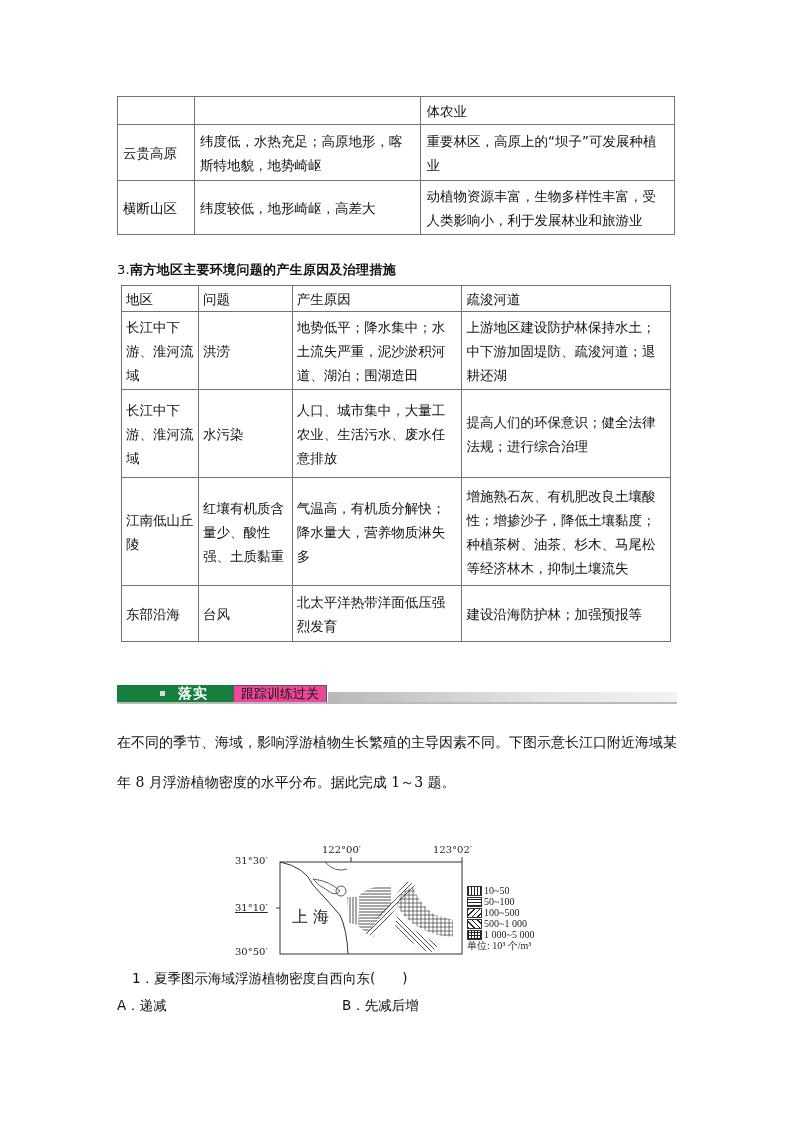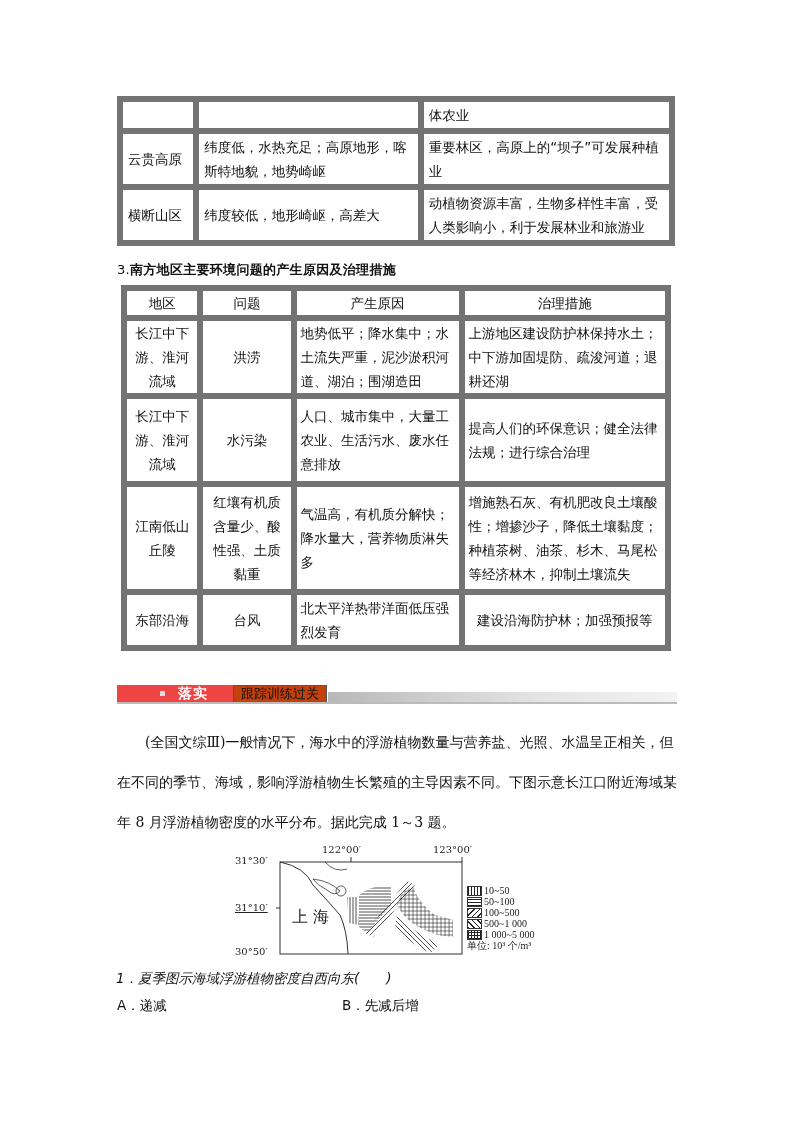--- a/index.html
+++ b/index.html
@@ -1,33 +1,33 @@
 <!DOCTYPE html>
 <html><head>
 <meta charset="utf-8">
 <style>
   html, body { margin:0; padding:0; background:#fff; }
   body { width:794px; height:1123px; position:relative; overflow:hidden;
          font-family:"DejaVu Sans", "Liberation Sans", sans-serif; color:#111; }
   .abs { position:absolute; }
   table { border-collapse:collapse; position:absolute; }
-  td { border:6px solid #737373; font-size:13.5px; line-height:24px; padding:0 4px; vertical-align:middle; }
+  td { border:1px solid #737373; font-size:13.5px; line-height:24px; padding:0 4px; vertical-align:middle; }
   #t1 { left:117px; top:96px; width:558px; }
   #t1 td { padding:1px 5px; }
   #t2 { left:121px; top:285px; width:550px; }
-  #t2 td.c { text-align:center; }
+  #t2 td.c { }
   .sec-title { left:117px; top:261px; font-size:13px; font-weight:bold; letter-spacing:0.3px; }
   .sec-title .num { font-weight:normal; }
   .bar { left:117px; top:685px; width:560px; height:18px; }
-  .bar .dark { position:absolute; left:0; top:0; width:118px; height:17px; background:#ef4444; color:#fff;
+  .bar .dark { position:absolute; left:0; top:0; width:118px; height:17px; background:#15803d; color:#fff;
                font-weight:bold; font-size:14px; line-height:17px; }
   .bar .dark .sq { position:absolute; left:43px; top:6px; width:5px; height:5px; background:#ddd; }
   .bar .dark span.t { position:absolute; left:61px; top:0; letter-spacing:1px; }
   .bar .label { position:absolute; left:116px; top:0; width:92px; height:16px; border:1px solid #555;
-                border-bottom:none; background:#c2410c; font-size:13px; line-height:16px; text-align:center; }
+                border-bottom:none; background:#ec4899; font-size:13px; line-height:16px; text-align:center; }
   .bar .grad { position:absolute; left:211px; top:7px; width:349px; height:10px;
                background:linear-gradient(to right,#b8b8b8,#e4e4e4 60%,#f2f2f2); }
   .bar .line { position:absolute; left:0; top:17px; width:560px; height:2px; background:#bbb; }
   .para { left:117px; width:560px; font-size:14px; line-height:40px; font-family:"DejaVu Serif", serif; }
   .q { font-size:13.5px; }
   .legend { font-family:Liberation Serif, serif; font-size:10px; color:#222; }
   .legend .row { display:flex; align-items:center; height:11px; }
   .legend .sw { width:13px; height:8px; border:1px solid #333; margin-right:2px; }
   .maplabel { font-family:"DejaVu Serif", serif; font-size:10px; color:#222; }
 </style>
@@ -68,21 +68,21 @@
       <col style="width:77px">
       <col style="width:94px">
       <col style="width:170px">
       <col style="width:209px">
     </colgroup>
   <tbody>
       <tr style="height:26px">
     <td class="c">地区</td>
     <td class="c">问题</td>
     <td class="c">产生原因</td>
-    <td class="c">治理措施</td>
+    <td class="c">疏浚河道</td>
   </tr>
   <tr style="height:78px">
     <td class="c">长江中下游、淮河流域</td>
     <td class="c">洪涝</td>
     <td>地势低平；降水集中；水土流失严重，泥沙淤积河道、湖泊；围湖造田</td>
     <td>上游地区建设防护林保持水土；中下游加固堤防、疏浚河道；退耕还湖</td>
   </tr>
   <tr style="height:88px">
     <td class="c">长江中下游、淮河流域</td>
     <td class="c">水污染</td>
@@ -108,21 +108,20 @@
   <div class="dark">
     <div class="sq"></div>
     <span class="t">落实</span>
   </div>
   <div class="label">跟踪训练过关</div>
   <div class="grad"></div>
   <div class="line"></div>
 </div>
 
 <div class="abs para" style="top:722px;">
-  <div style="text-indent:28px">(全国文综Ⅲ)一般情况下，海水中的浮游植物数量与营养盐、光照、水温呈正相关，但</div>
   <div>在不同的季节、海域，影响浮游植物生长繁殖的主导因素不同。下图示意长江口附近海域某</div>
   <div>年 8 月浮游植物密度的水平分布。据此完成 1～3 题。</div>
 </div>
 
 <div class="abs" style="left:235px; top:845px; width:330px; height:115px;">
   <svg width="330" height="115" viewBox="0 0 330 115">
     <defs>
       <pattern id="pv" width="3" height="3" patternUnits="userSpaceOnUse">
           <line x1="1" y1="0" x2="1" y2="3" stroke="#222" stroke-width="0.8"></line>
         </pattern>
@@ -150,21 +149,21 @@
     <path d="M124 50 Q140 38 156 42 L156 60 L132 88 L124 82Z" fill="url(#ph)"></path>
     <path d="M130 88 L172 36 L180 40 L138 92Z" fill="url(#pf)"></path>
     <path d="M162 70 Q175 85 205 100 L195 108 Q170 96 160 80Z" fill="url(#pb)"></path>
     <path d="M162 60 Q165 45 178 42 Q185 60 200 70 Q210 72 218 75 L218 92 Q200 92 180 80 Q168 72 162 60Z" fill="url(#pc)"></path>
 
     <line x1="116" y1="12" x2="116" y2="17" stroke="#333"></line>
     <line x1="227" y1="12" x2="227" y2="17" stroke="#333"></line>
     <line x1="41" y1="63" x2="45" y2="63" stroke="#333"></line>
   </svg>
   <div class="abs maplabel" style="left:87px; top:-1px;">122°00′</div>
-  <div class="abs maplabel" style="left:198px; top:-1px;">123°00′</div>
+  <div class="abs maplabel" style="left:198px; top:-1px;">123°02′</div>
   <div class="abs maplabel" style="left:0px; top:10px;">31°30′</div>
   <div class="abs maplabel" style="left:0px; top:57px;text-decoration:underline;">31°10′</div>
   <div class="abs maplabel" style="left:0px; top:101px;">30°50′</div>
   <div class="abs maplabel" style="left:57px; top:62px; font-size:16px;">上  海</div>
   <div class="abs legend" style="left:232px; top:40px;">
     <div class="row">
         <span class="sw" style="background:repeating-linear-gradient(90deg,#222 0 1px,#fff 1px 3px)"></span>
         <span>10~50</span>
       </div>
     <div class="row">
@@ -180,15 +179,15 @@
         <span>500~1 000</span>
       </div>
     <div class="row">
         <span class="sw" style="background:repeating-linear-gradient(90deg,#222 0 1px,transparent 1px 3px),repeating-linear-gradient(0deg,#222 0 1px,#fff 1px 3px)"></span>
         <span>1 000~5 000</span>
       </div>
     <div class="row">单位: 10³ 个/m³</div>
   </div>
 </div>
 
-<div class="abs q" style="left:116px; top:970px;font-style:italic;">1．夏季图示海域浮游植物密度自西向东(　　)</div>
+<div class="abs q" style="left:132px; top:970px;">1．夏季图示海域浮游植物密度自西向东(　　)</div>
 <div class="abs q" style="left:117px; top:997px;">A．递减</div>
 <div class="abs q" style="left:342px; top:997px;">B．先减后增</div>
 
 </body></html>

